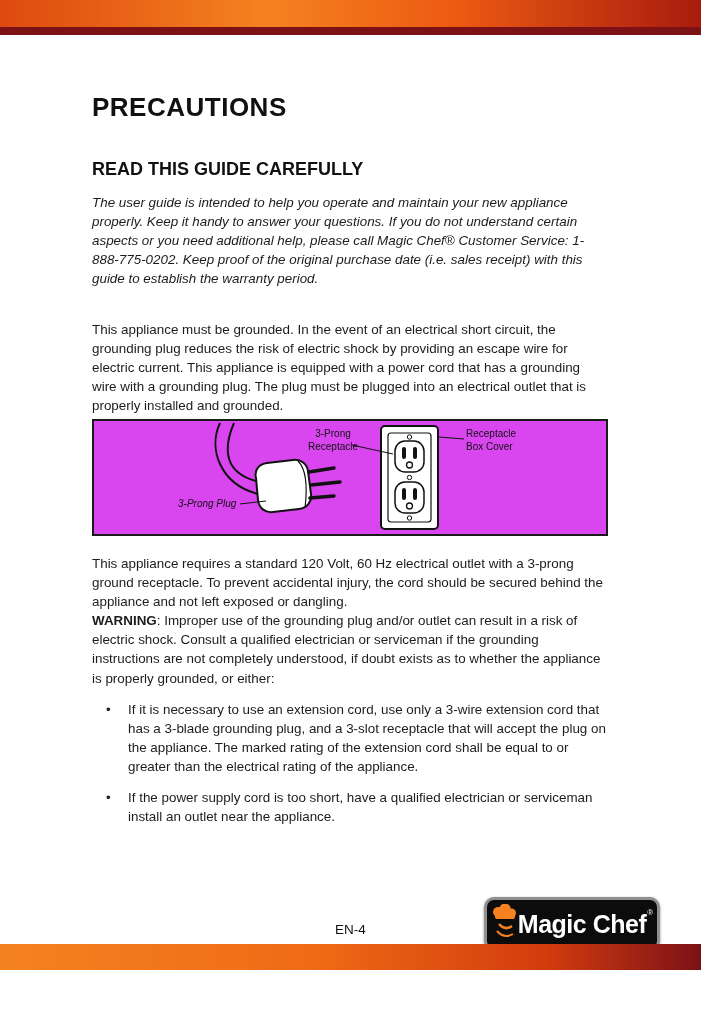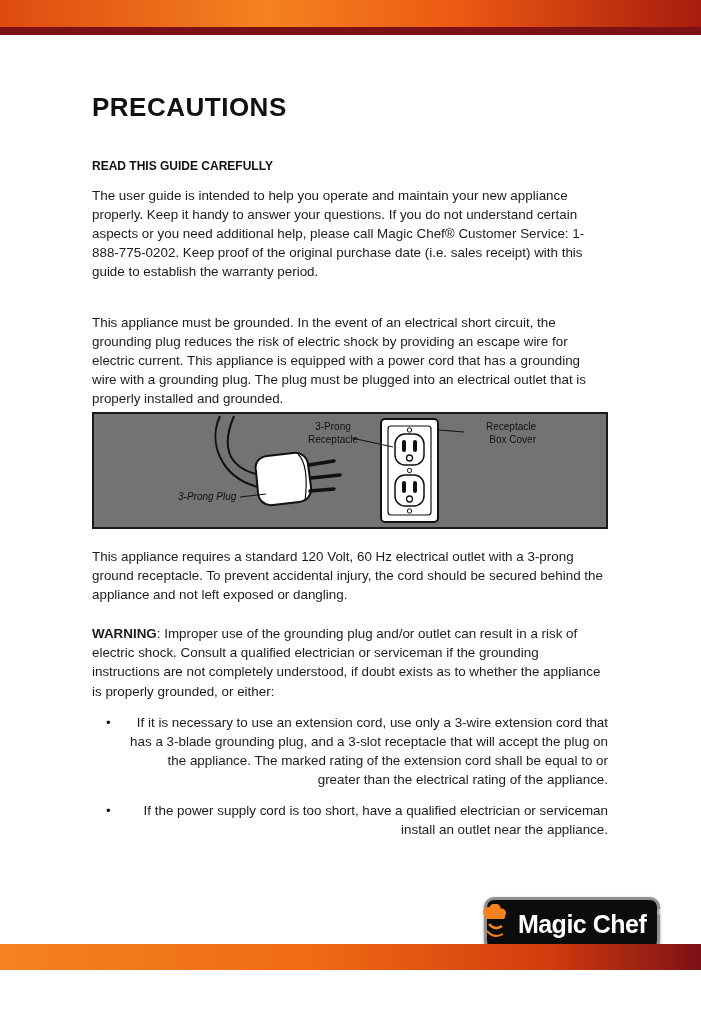--- a/index.html
+++ b/index.html
@@ -21,58 +21,58 @@
     background:linear-gradient(90deg,#f58220 0%,#ef6a15 45%,#d23c0e 78%,#7c1116 100%);
   }
 
   .content { position:absolute; top:34px; left:92px; width:516px; }
 
   .title {
     font-size:26px; font-weight:bold; color:#111;
     margin:58px 0 36px; letter-spacing:0.5px;
   }
   .heading {
-    font-size:12px; font-weight:bold; color:#111; margin:0 0 13px;
+    font-size:18px; font-weight:bold; color:#111; margin:0 0 13px;
   }
   .body-text { font-size:13.4px; line-height:1.42; margin:0; }
-  .p1 { margin-bottom:32px; }
+  .p1 { margin-bottom:32px;font-style:italic; }
   .p2 { margin-bottom:0; }
-  .p3 { margin-bottom:20px; }
+  .p3 { margin-bottom:0; }
   .warning-p { margin-bottom:12px; }
   .warning-p strong { font-weight:bold;text-align:center; }
 
   .diagram {
     position:relative; border:2px solid #1a1a1a; height:113px;
-    margin:4px 0 18px; background:#737373;
+    margin:4px 0 18px; background:#d946ef;
   }
   .fig-svg { position:absolute; left:0; top:0; }
   .fig-label {
     position:absolute; font-size:10px; line-height:1.3; color:#111;
   }
   .lbl-receptacle { left:196px; top:6px; width:86px; text-align:center; }
-  .lbl-boxcover  { left:372px; top:6px; width:70px;text-align:right; }
+  .lbl-boxcover  { left:372px; top:6px; width:70px; }
   .lbl-plug      { left:84px;  top:76px;font-style:italic; }
 
   .bullet-row {
     display:flex; font-size:13.4px; line-height:1.42;
     margin:0 0 12px; padding-left:14px;
   }
   .bullet-marker { width:22px; flex:none; }
-  .bullet-text { flex:1;text-align:right; }
+  .bullet-text { flex:1; }
 
   .page-number {
     position:absolute; bottom:33px; left:0; width:100%;
     text-align:center; font-size:13.5px; color:#111;
   }
 
   .logo {
     position:absolute; right:41px; bottom:19px;
     width:170px; height:48px;
     background:#0c0c0c; border:3px solid #909090; border-radius:10px;
-    display:flex; align-items:center; justify-content:center; gap:11px;
+    display:flex; align-items:center; justify-content:center; gap:1px;
     box-shadow:0 1px 3px rgba(0,0,0,0.4);
   }
   .logo-text {
     color:#ffffff; font-weight:bold; font-size:25px; letter-spacing:-0.5px;
     white-space:nowrap;
   }
   .logo-reg { color:#ffffff; font-size:8px; align-self:flex-start; margin-top:8px; }
 </style>
 </head>
 <body>
@@ -138,20 +138,21 @@
       <span class="bullet-text">If it is necessary to use an extension cord, use only a 3-wire extension cord that has a 3-blade grounding plug, and a 3-slot receptacle that will accept the plug on the appliance. The marked rating of the extension cord shall be equal to or greater than the electrical rating of the appliance.</span>
     </div>
     <div class="bullet-row">
       <span class="bullet-marker">•</span>
       <span class="bullet-text">If the power supply cord is too short, have a qualified electrician or serviceman install an outlet near the appliance.</span>
     </div>
 
 
   </div>
 
+  <div class="page-number">EN-4</div>
 
   <div class="logo">
     <span>
       <svg width="26" height="36" viewBox="0 0 26 36">
         <g fill="#f58220">
           <circle cx="7" cy="8" r="5"></circle>
           <circle cx="14" cy="5.5" r="6"></circle>
           <circle cx="20.5" cy="9" r="4.5"></circle>
           <rect x="4" y="9" width="20" height="6" rx="2"></rect>
         </g>

